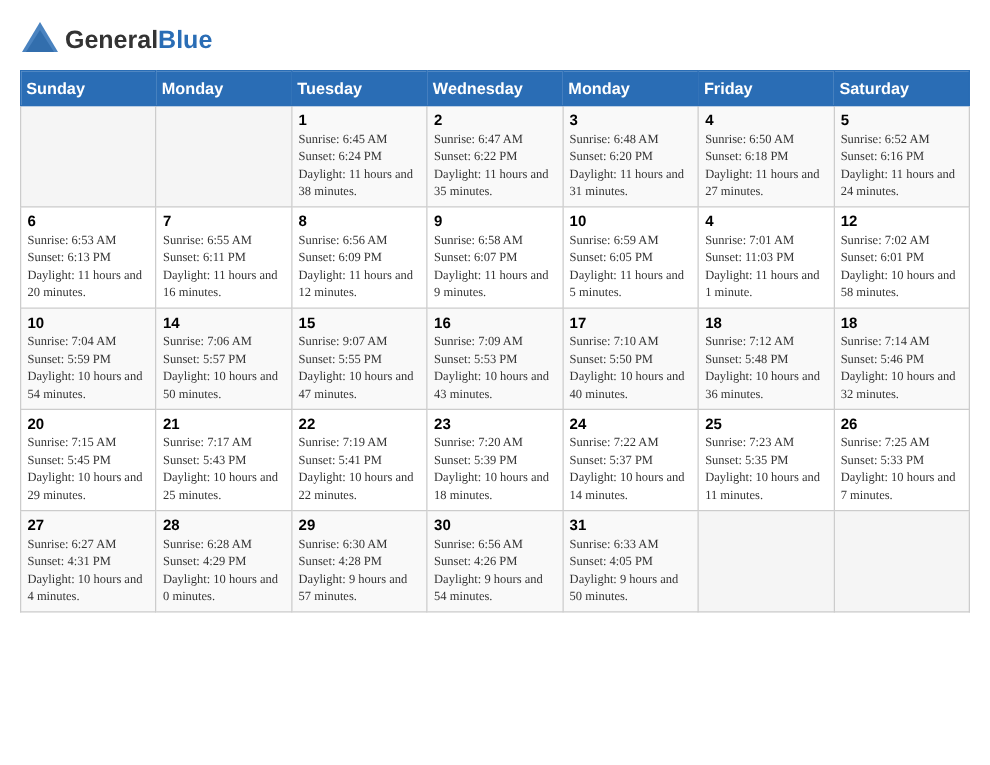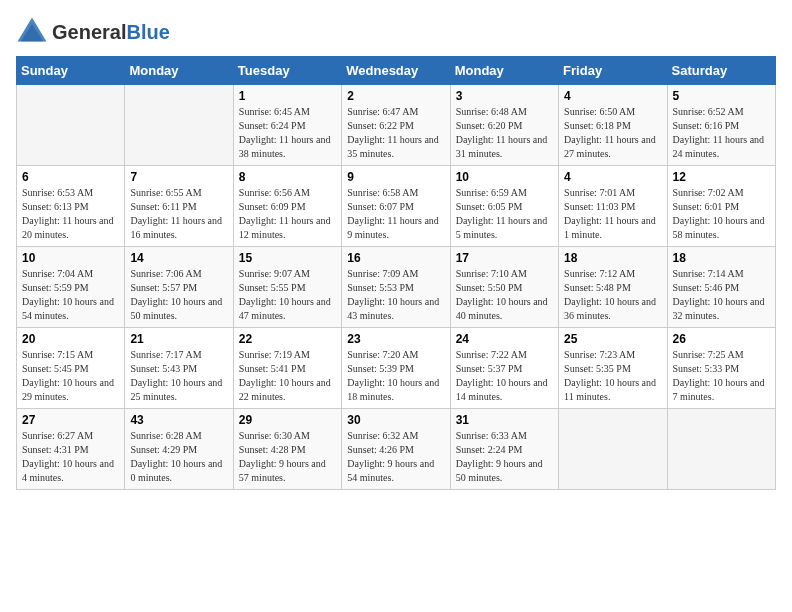--- a/index.html
+++ b/index.html
@@ -278,40 +278,40 @@
         </td>
       </tr>
       <tr>
         <td>
           <span class="day-num">27</span>
           <div class="day-info">Sunrise: 6:27 AM
 Sunset: 4:31 PM
 Daylight: 10 hours and 4 minutes.</div>
         </td>
         <td>
-          <span class="day-num">43</span>
+          <span class="day-num">28</span>
           <div class="day-info">Sunrise: 6:28 AM
 Sunset: 4:29 PM
 Daylight: 10 hours and 0 minutes.</div>
         </td>
         <td>
           <span class="day-num">29</span>
           <div class="day-info">Sunrise: 6:30 AM
 Sunset: 4:28 PM
 Daylight: 9 hours and 57 minutes.</div>
         </td>
         <td>
           <span class="day-num">30</span>
-          <div class="day-info">Sunrise: 6:32 AM
+          <div class="day-info">Sunrise: 6:56 AM
 Sunset: 4:26 PM
 Daylight: 9 hours and 54 minutes.</div>
         </td>
         <td>
           <span class="day-num">31</span>
           <div class="day-info">Sunrise: 6:33 AM
-Sunset: 2:24 PM
+Sunset: 4:05 PM
 Daylight: 9 hours and 50 minutes.</div>
         </td>
         <td class="empty"></td>
         <td class="empty"></td>
       </tr>
     </tbody>
 </table>
 
 </body></html>

